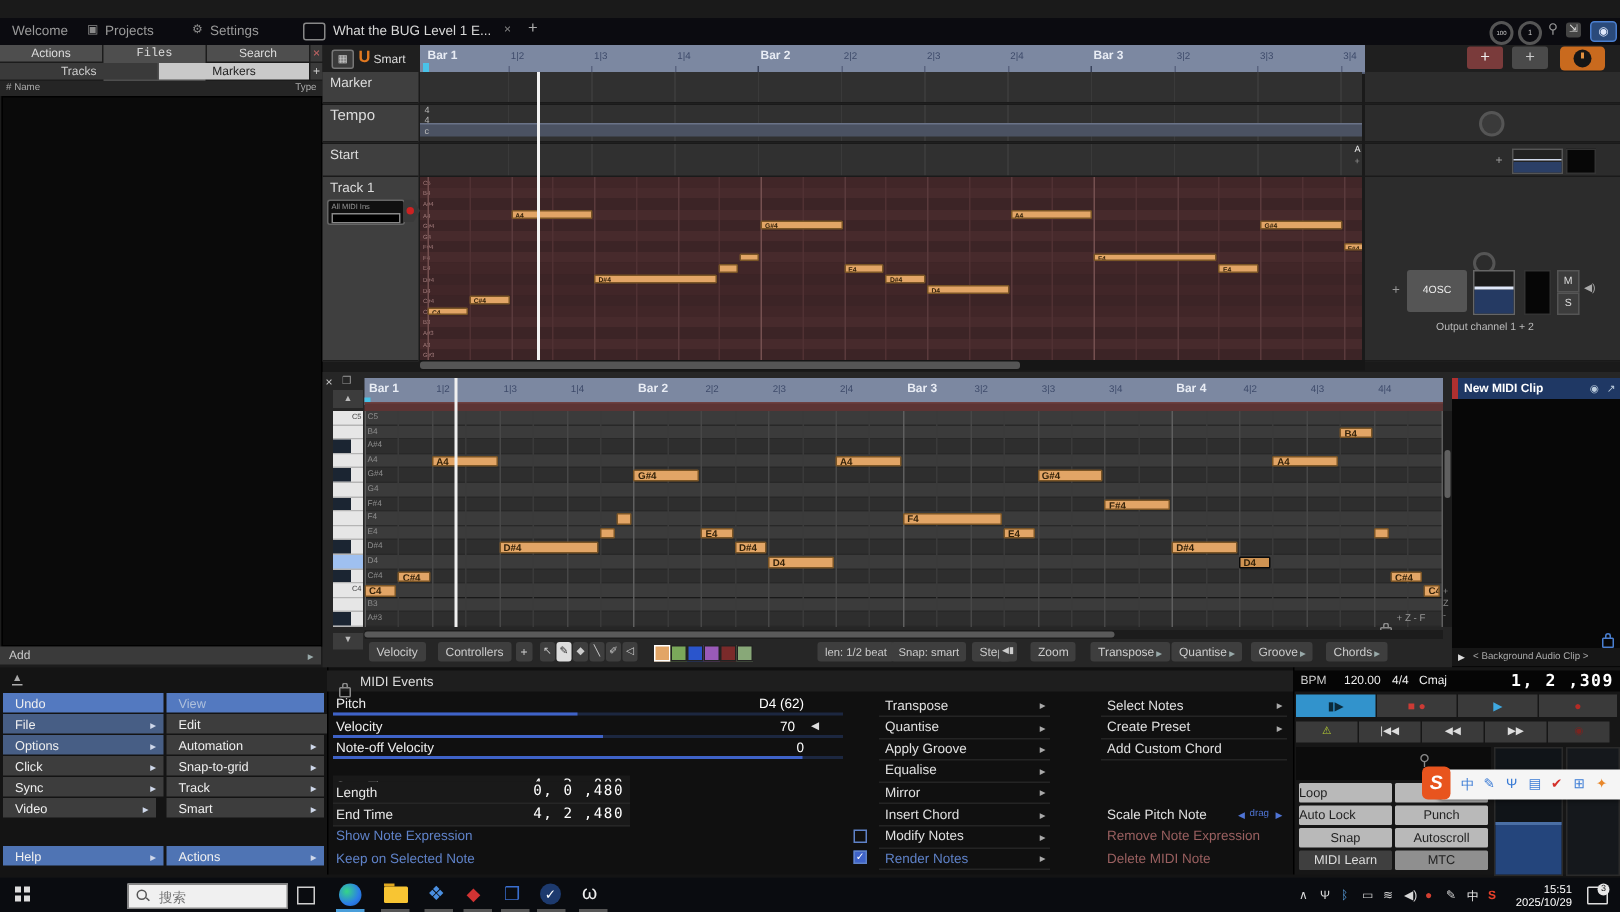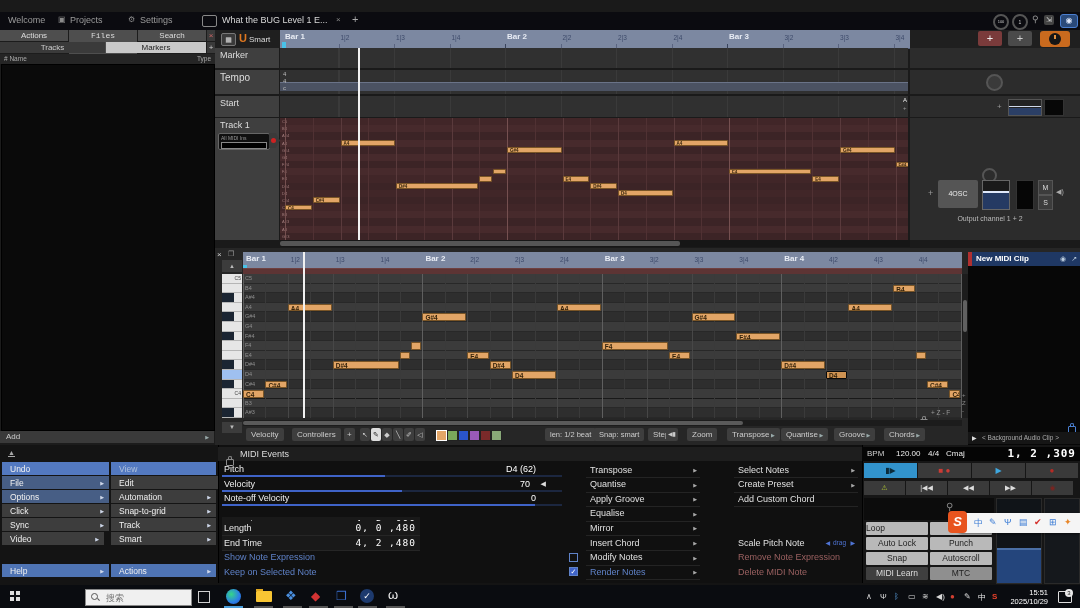--- a/index.html
+++ b/index.html
@@ -607,21 +607,21 @@
       <div style="position: absolute; left: 864px; top: 481px; width: 41px; height: 14px; background: rgb(58, 58, 58); color: rgb(180, 204, 51); font-size: 7px; text-align: center; line-height: 14px;">⚠</div>
       <div style="position: absolute; left: 906px; top: 481px; width: 41px; height: 14px; background: rgb(58, 58, 58); color: rgb(221, 221, 221); font-size: 7px; text-align: center; line-height: 14px;">|◀◀</div>
       <div style="position: absolute; left: 948px; top: 481px; width: 41px; height: 14px; background: rgb(58, 58, 58); color: rgb(221, 221, 221); font-size: 7px; text-align: center; line-height: 14px;">◀◀</div>
       <div style="position: absolute; left: 990px; top: 481px; width: 41px; height: 14px; background: rgb(58, 58, 58); color: rgb(221, 221, 221); font-size: 7px; text-align: center; line-height: 14px;">▶▶</div>
       <div style="position: absolute; left: 1032px; top: 481px; width: 41px; height: 14px; background: rgb(58, 58, 58); color: rgb(122, 36, 32); font-size: 7px; text-align: center; line-height: 14px;">◉</div>
       <div style="position: absolute; left: 945px; top: 500px; font-size: 11px; color: rgb(136, 136, 136);">⚲</div>
       <div style="position: absolute; left: 864px; top: 498px; width: 130px; height: 22px; background: rgb(12, 12, 12);"></div>
       <div style="position: absolute; left: 946px; top: 501px; font-size: 10px; color: rgb(138, 138, 138);">⚲</div>
       <div style="position: absolute; left: 866px; top: 522px; width: 62px; height: 13px; background: rgb(185, 185, 185); color: rgb(30, 30, 30); font-size: 8.5px; text-align: left; line-height: 13px; border-radius: 1px;">Loop</div>
       <div style="position: absolute; left: 930px; top: 522px; width: 62px; height: 13px; background: rgb(185, 185, 185); color: rgb(30, 30, 30); font-size: 8.5px; text-align: center; line-height: 13px; border-radius: 1px;">Click</div>
-      <div style="position: absolute; left: 866px; top: 537px; width: 62px; height: 13px; background: rgb(185, 185, 185); color: rgb(30, 30, 30); font-size: 8.5px; text-align: center; line-height: 13px; border-radius: 1px;">Auto Lock</div>
+      <div style="position: absolute; left: 866px; top: 537px; width: 62px; height: 13px; background: rgb(185, 185, 185); color: rgb(30, 30, 30); font-size: 8.5px; text-align: left; line-height: 13px; border-radius: 1px;">Auto Lock</div>
       <div style="position: absolute; left: 930px; top: 537px; width: 62px; height: 13px; background: rgb(185, 185, 185); color: rgb(30, 30, 30); font-size: 8.5px; text-align: center; line-height: 13px; border-radius: 1px;">Punch</div>
       <div style="position: absolute; left: 866px; top: 552px; width: 62px; height: 13px; background: rgb(185, 185, 185); color: rgb(30, 30, 30); font-size: 8.5px; text-align: center; line-height: 13px; border-radius: 1px;">Snap</div>
       <div style="position: absolute; left: 930px; top: 552px; width: 62px; height: 13px; background: rgb(185, 185, 185); color: rgb(30, 30, 30); font-size: 8.5px; text-align: center; line-height: 13px; border-radius: 1px;">Autoscroll</div>
       <div style="position: absolute; left: 866px; top: 567px; width: 62px; height: 13px; background: rgb(63, 63, 63); color: rgb(221, 221, 221); font-size: 8.5px; text-align: center; line-height: 13px; border-radius: 1px;">MIDI Learn</div>
       <div style="position: absolute; left: 930px; top: 567px; width: 62px; height: 13px; background: rgb(143, 143, 143); color: rgb(34, 34, 34); font-size: 8.5px; text-align: center; line-height: 13px; border-radius: 1px;">MTC</div>
       <div style="position: absolute; left: 996px; top: 498px; width: 44px; height: 84px; background: rgb(16, 20, 24); border: 1px solid rgb(42, 42, 42);">
         <div style="position: absolute; left: 0px; bottom: 0px; width: 100%; height: 33px; background: rgb(36, 69, 124); border-top: 2px solid rgb(74, 111, 165);"></div>
       </div>
       <div style="position: absolute; left: 1044px; top: 498px; width: 34px; height: 84px; background: rgb(21, 24, 28); border: 1px solid rgb(42, 42, 42);"></div>
       <div style="position: absolute; left: 958px; top: 513px; width: 122px; height: 20px; background: rgb(245, 245, 245); border-radius: 4px 0px 0px 4px; box-shadow: rgba(0, 0, 0, 0.5) 0px 1px 3px; z-index: 20;">

